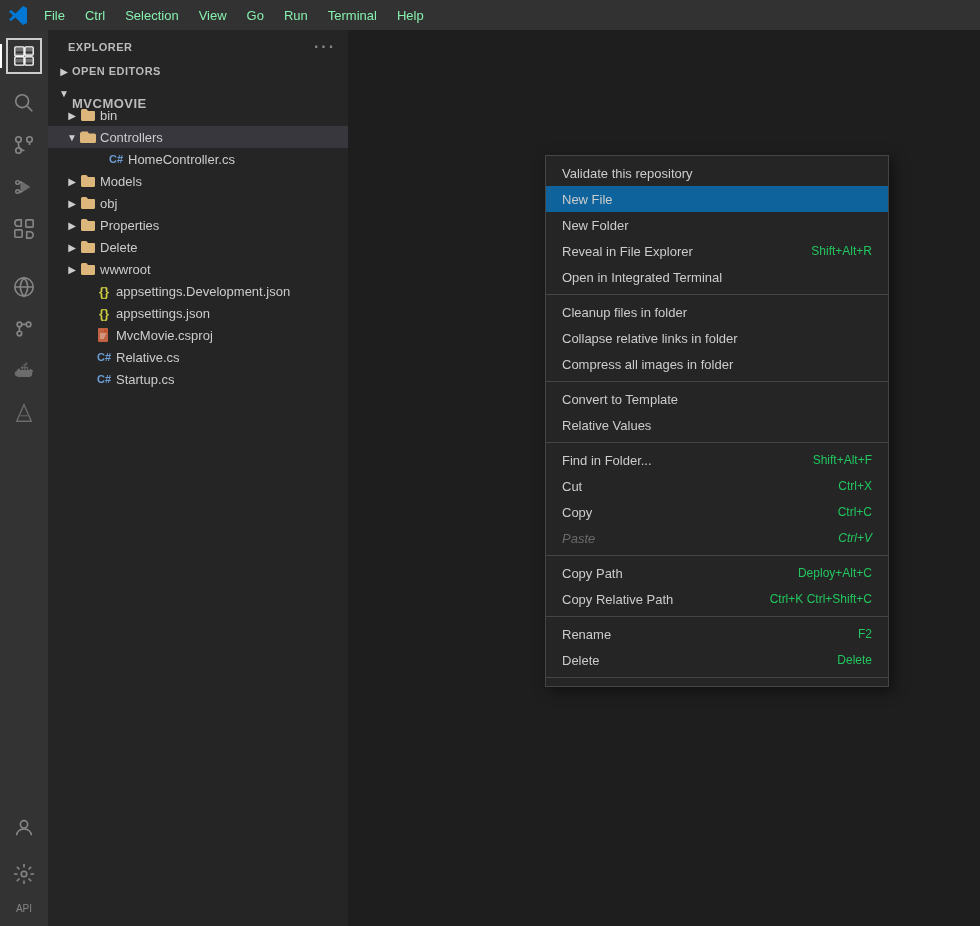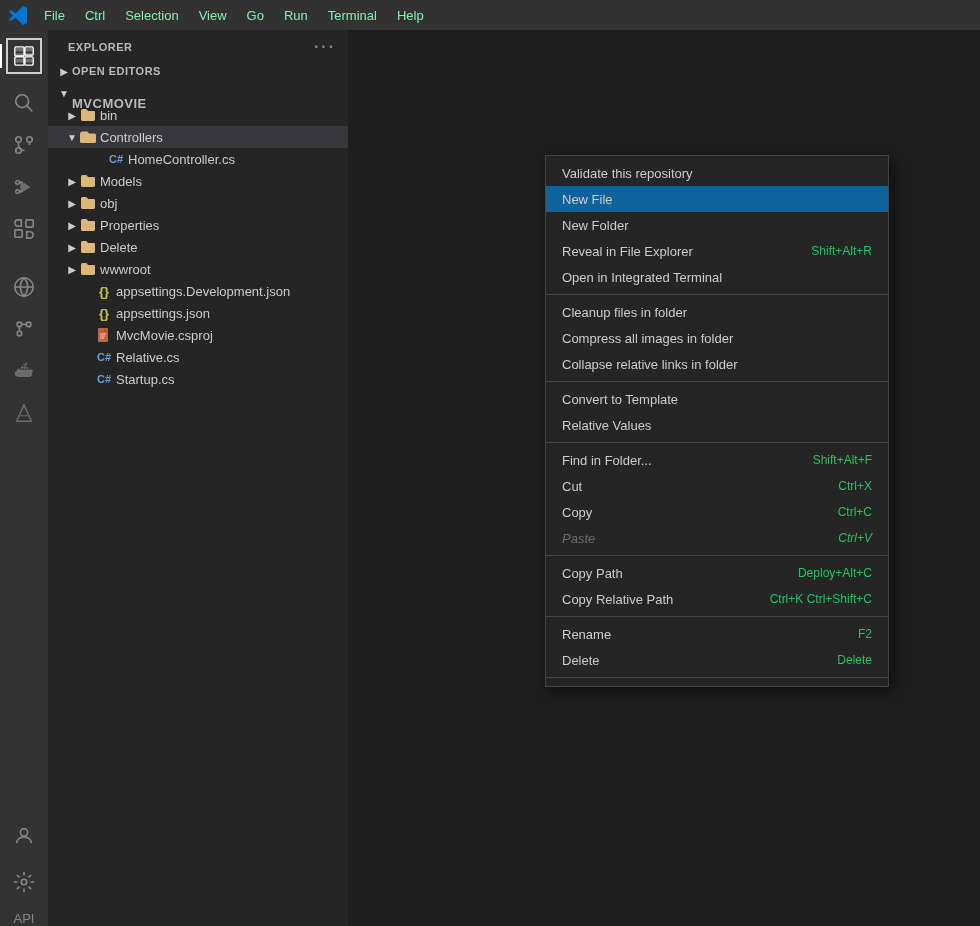--- a/index.html
+++ b/index.html
@@ -300,21 +300,21 @@
       </svg>
     </div>
 
     <div class="activity-icon" style="margin-bottom:4px;">
       <svg width="22" height="22" viewBox="0 0 24 24" fill="none" stroke="currentColor" stroke-width="1.8">
         <circle cx="12" cy="12" r="3"></circle>
         <path d="M12 1v4M12 19v4M4.22 4.22l2.83 2.83M16.95 16.95l2.83 2.83M1 12h4M19 12h4M4.22 19.78l2.83-2.83M16.95 7.05l2.83-2.83"></path>
       </svg>
     </div>
 
-    <div style="font-size:13px;color:#858585;margin-bottom:0;text-align:center;">API</div>
+    <div style="font-size:10px;color:#858585;margin-bottom:12px;text-align:center;">API</div>
   </div>
 
   <div class="sidebar">
     <div class="sidebar-header">
       <span>EXPLORER</span>
       <span class="sidebar-more">···</span>
     </div>
 
     <div class="tree-item indent-0">
       <span class="tree-arrow">▶</span>
@@ -457,24 +457,24 @@
       <span class="ctx-shortcut">Shift+Alt+R</span>
     </div>
     <div class="ctx-item">
       <span>Open in Integrated Terminal</span>
     </div>
     <div class="ctx-separator"></div>
     <div class="ctx-item">
       <span>Cleanup files in folder</span>
     </div>
     <div class="ctx-item">
+      <span>Collapse relative links in folder</span>
+    </div>
+    <div class="ctx-item">
       <span>Compress all images in folder</span>
-    </div>
-    <div class="ctx-item">
-      <span>Collapse relative links in folder</span>
     </div>
     <div class="ctx-separator"></div>
     <div class="ctx-item">
       <span>Convert to Template</span>
     </div>
     <div class="ctx-item">
       <span>Relative Values</span>
     </div>
     <div class="ctx-separator"></div>
     <div class="ctx-item">

